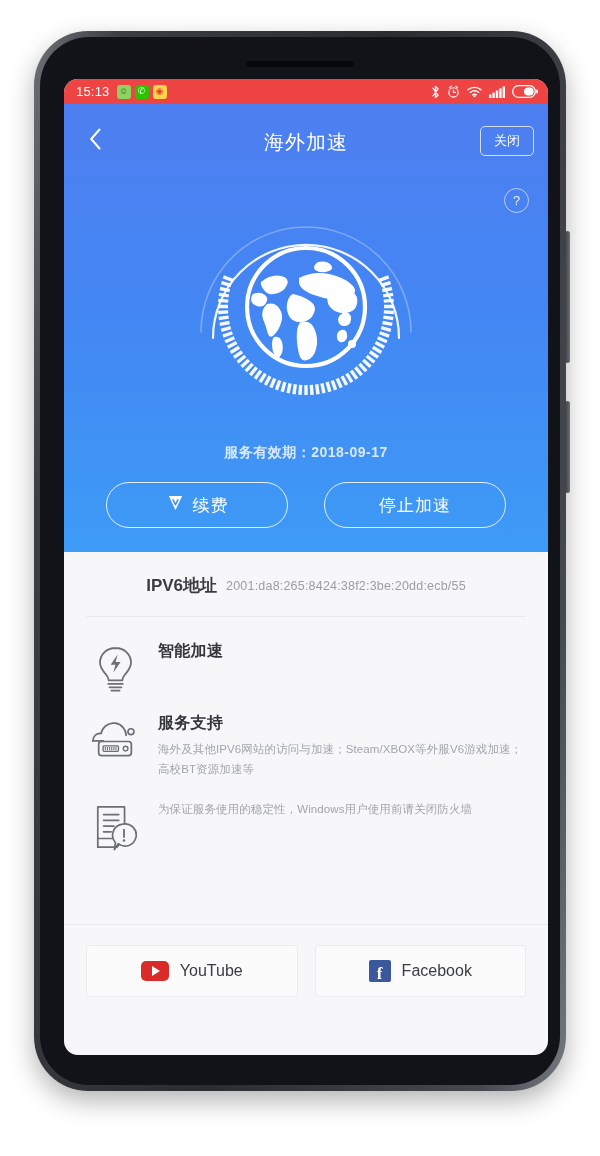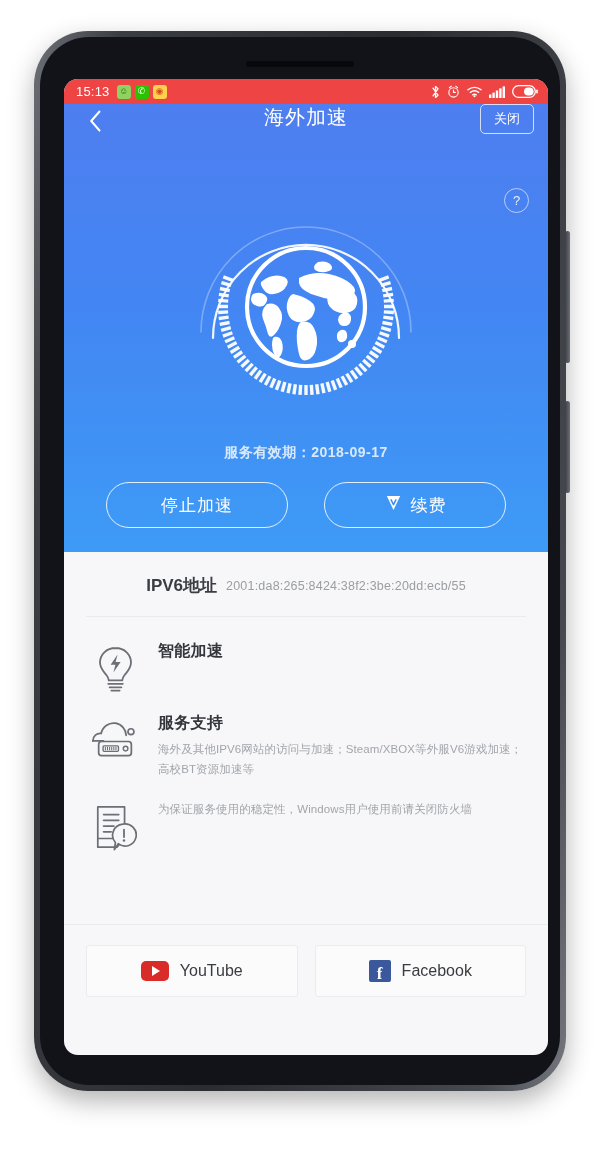--- a/index.html
+++ b/index.html
@@ -38,21 +38,21 @@
            justify-content:center;font-size:9px;line-height:1;}
   .appicon.qq{background:#8ed35f;color:#2f6b15;}
   .appicon.wechat{background:#2dc100;color:#fff;}
   .appicon.weibo{background:#ffd24d;color:#d64b1c;}
   .sb-right{margin-left:auto;display:flex;align-items:center;gap:7px;}
   .sb-right svg{display:block;}
 
   
   .hero{background:linear-gradient(180deg,#4e7ef0 0%,#4386f3 45%,#3d9bf6 100%);
         position:relative;height:448px;}
-  .navbar{height:52px;display:flex;align-items:flex-start;position:relative;padding:0 14px;}
+  .navbar{height:52px;display:flex;align-items:flex-end;position:relative;padding:0 14px;}
   .nav-back{width:34px;height:34px;display:flex;align-items:center;justify-content:center;
             cursor:pointer;}
   .nav-title{position:absolute;left:0;right:0;text-align:center;color:#fff;font-size:20px;
              letter-spacing:1px;pointer-events:none;}
   .nav-close{margin-left:auto;border:1px solid rgba(255,255,255,.75);border-radius:5px;
              color:#fff;font-size:13px;padding:5px 13px;cursor:pointer;background:transparent;
              font-family:Liberation Mono, monospace;}
   .help-btn{position:absolute;right:19px;top:84px;width:23px;height:23px;border-radius:50%;
             border:1px solid rgba(255,255,255,.6);color:rgba(255,255,255,.88);
             display:flex;align-items:center;justify-content:center;font-size:13px;cursor:pointer;}
@@ -257,30 +257,30 @@
                 <path d="M171 158 q4 0 4 4 q0 4 -4 4 q-4 0 -4 -4 q0 -4 4 -4z"></path>
                 <path d="M137 80 q9 -2 13 3 q3 4 -2 6 q-8 3 -14 -1 q-3 -4 3 -8z"></path>
               </g>
             </svg>
           </div>
 
           <div class="expiry">服务有效期：2018-09-17</div>
 
           <div class="hero-btns">
             <button class="pillbtn">
-              <span>停止加速</span>
-            </button>
-            <button class="pillbtn">
               <span>
                 <svg width="19" height="18" viewBox="0 0 20 19">
                     <path d="M3 2 H17 L10 17 Z" fill="#ffffff"></path>
                     <path d="M7.2 5.6 L10 11.2 L12.8 5.6" fill="none" stroke="#3d8ef4" stroke-width="1.6" stroke-linejoin="round"></path>
                   </svg>
               </span>
               <span>续费</span>
+            </button>
+            <button class="pillbtn">
+              <span>停止加速</span>
             </button>
           </div>
         </div>
 
         <div class="content">
 
           <div class="ipv6row">
             <span class="ipv6-label">IPV6地址</span>
             <span class="ipv6-value">2001:da8:265:8424:38f2:3be:20dd:ecb/55</span>
           </div>

